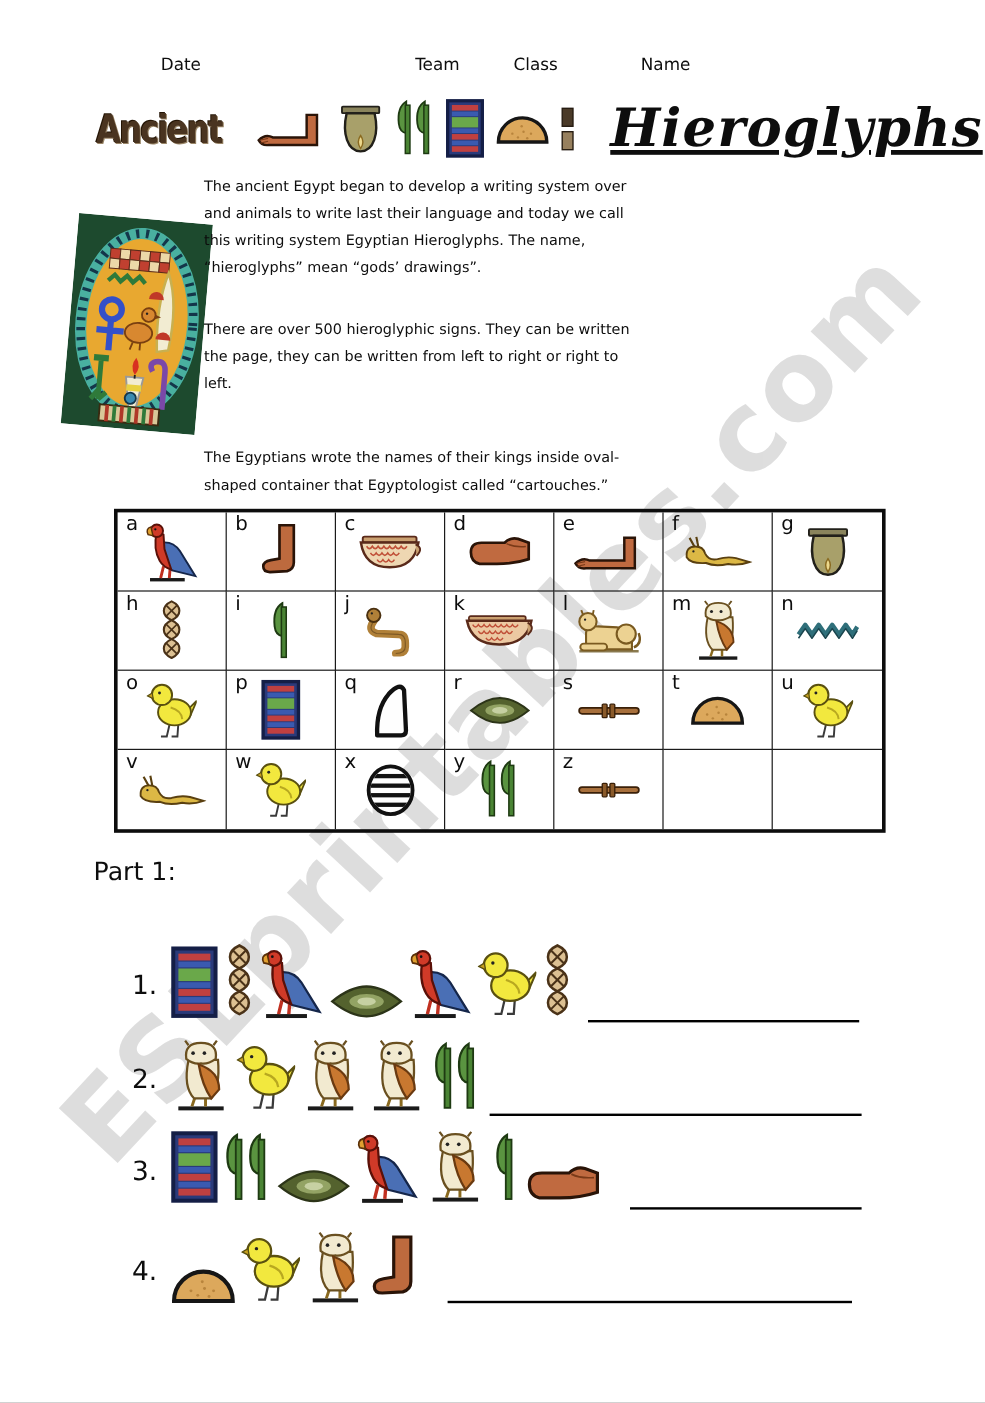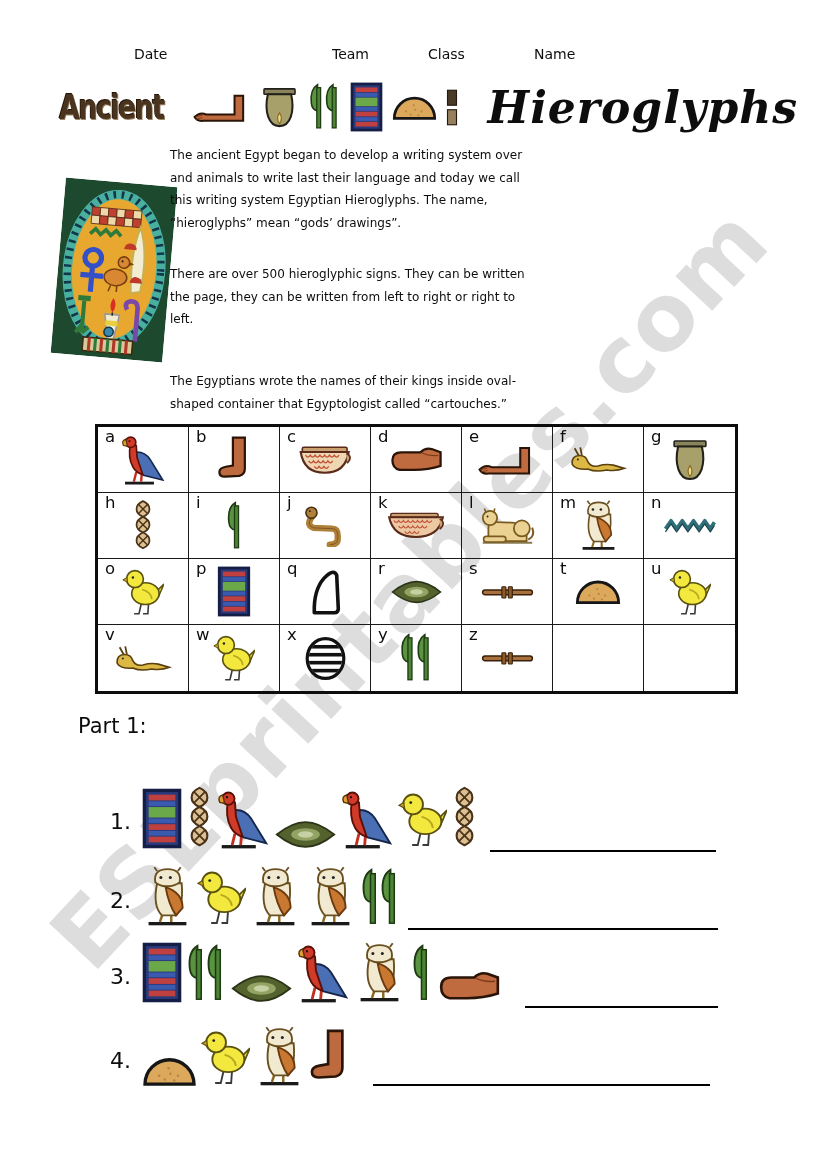--- a/index.html
+++ b/index.html
@@ -9,30 +9,30 @@
     font-family:"DejaVu Sans", sans-serif; color:#0d0d0d;
   }
   .watermark {
     position:absolute; left:-90px; top:535px; width:1000px; z-index:1;
     transform:rotate(-47deg); text-align:center;
     font-size:92px; font-weight:bold; letter-spacing:2px;
     opacity:0.5; white-space:nowrap; pointer-events:none;
   }
   .content { position:absolute; inset:0; z-index:2; }
   .hl { position:absolute; top:46px; font-size:14px; font-weight:normal; }
-  .titlerow { position:absolute; left:59px; top:78px; height:58px; width:700px; display:flex; align-items:center; }
+  .titlerow { position:absolute; left:80px; top:78px; height:58px; width:700px; display:flex; align-items:center; }
   .ancient {
     display:inline-block; font-weight:bold; font-size:33px; letter-spacing:-2px;
     transform:scaleX(0.82); transform-origin:left center;
     color:#4a3420; text-shadow:1px 1px 0 #9a8668, -1px -1px 0 #241505;
   }
   .tglyphs { display:inline-flex; align-items:center; gap:9px; margin-left:6px; }
   .script {
     font-family:"DejaVu Serif", serif; font-style:italic; font-weight:bold;
-    font-size:44px; letter-spacing:1px; margin-left:30px; white-space:nowrap;
+    font-size:44px; letter-spacing:1px; margin-left:30px; white-space:nowrap;text-decoration:underline;
   }
   .cartouche { position:absolute; left:58px; top:182px; transform:rotate(5deg); }
   .para { position:absolute; left:170px; font-size:12px; font-weight:normal; line-height:22.6px; white-space:nowrap; }
   .p1 { top:144px; } .p2 { top:263px; } .p3 { top:370px; }
   .alphabet {
     position:absolute; left:95px; top:424px; width:637px;
     border:3px solid #0d0d0d; display:grid;
     grid-template-columns:repeat(7,1fr); grid-auto-rows:66px;
     background:transparent;
   }
@@ -49,21 +49,21 @@
   svg { display:block; }
 </style>
 </head>
 <body>
 
 <div class="page">
   <div class="watermark" style="color: rgb(189, 189, 189);">ESLprintables.com</div>
 
   <div class="content">
     <span class="hl" style="left:134px">Date</span>
-    <span class="hl" style="left:332px">Team</span>
+    <span class="hl" style="left:346px">Team</span>
     <span class="hl" style="left:428px">Class</span>
     <span class="hl" style="left:534px">Name</span>
 
     <div class="titlerow">
       <span class="ancient">Ancient</span>
       <span class="tglyphs" id="titleGlyphs">
           <svg viewBox="0 0 74 42" width="58" height="33">
             <path d="M2,33 Q9,26 17,30 L53,30 L53,6 L64,6 L64,38 L13,38 Q5,39 2,33 Z" fill="#c06a40" stroke="#2a1408" stroke-width="2.6"></path>
             <path d="M3,33 L12,31 M4,36 L12,34" stroke="#7a3a18" stroke-width="1.2" fill="none"></path>
           </svg>

